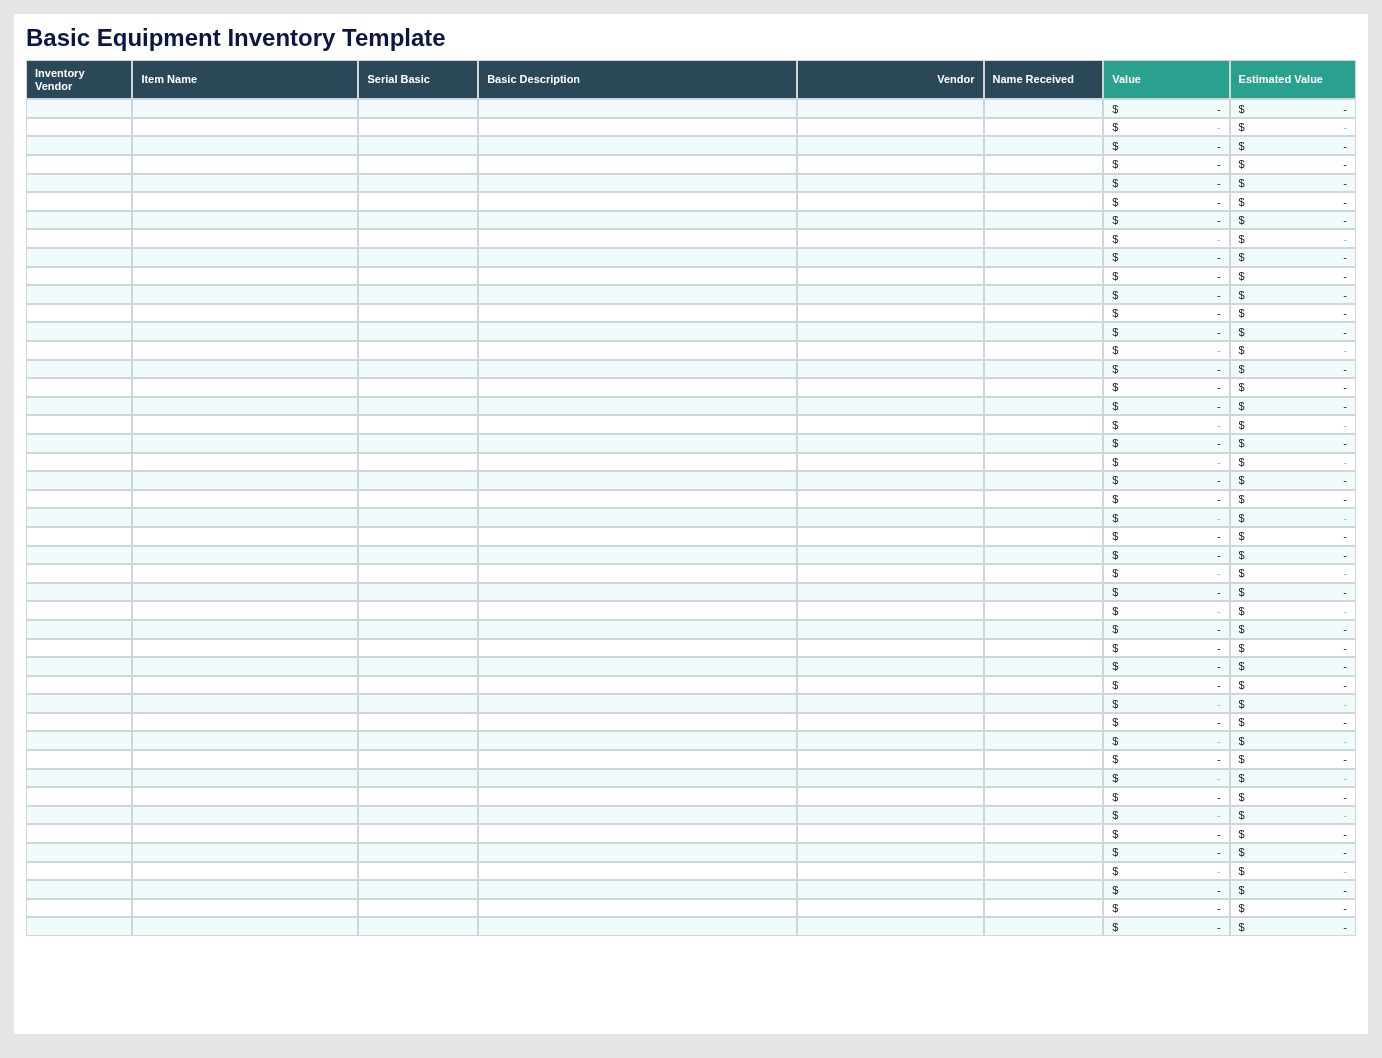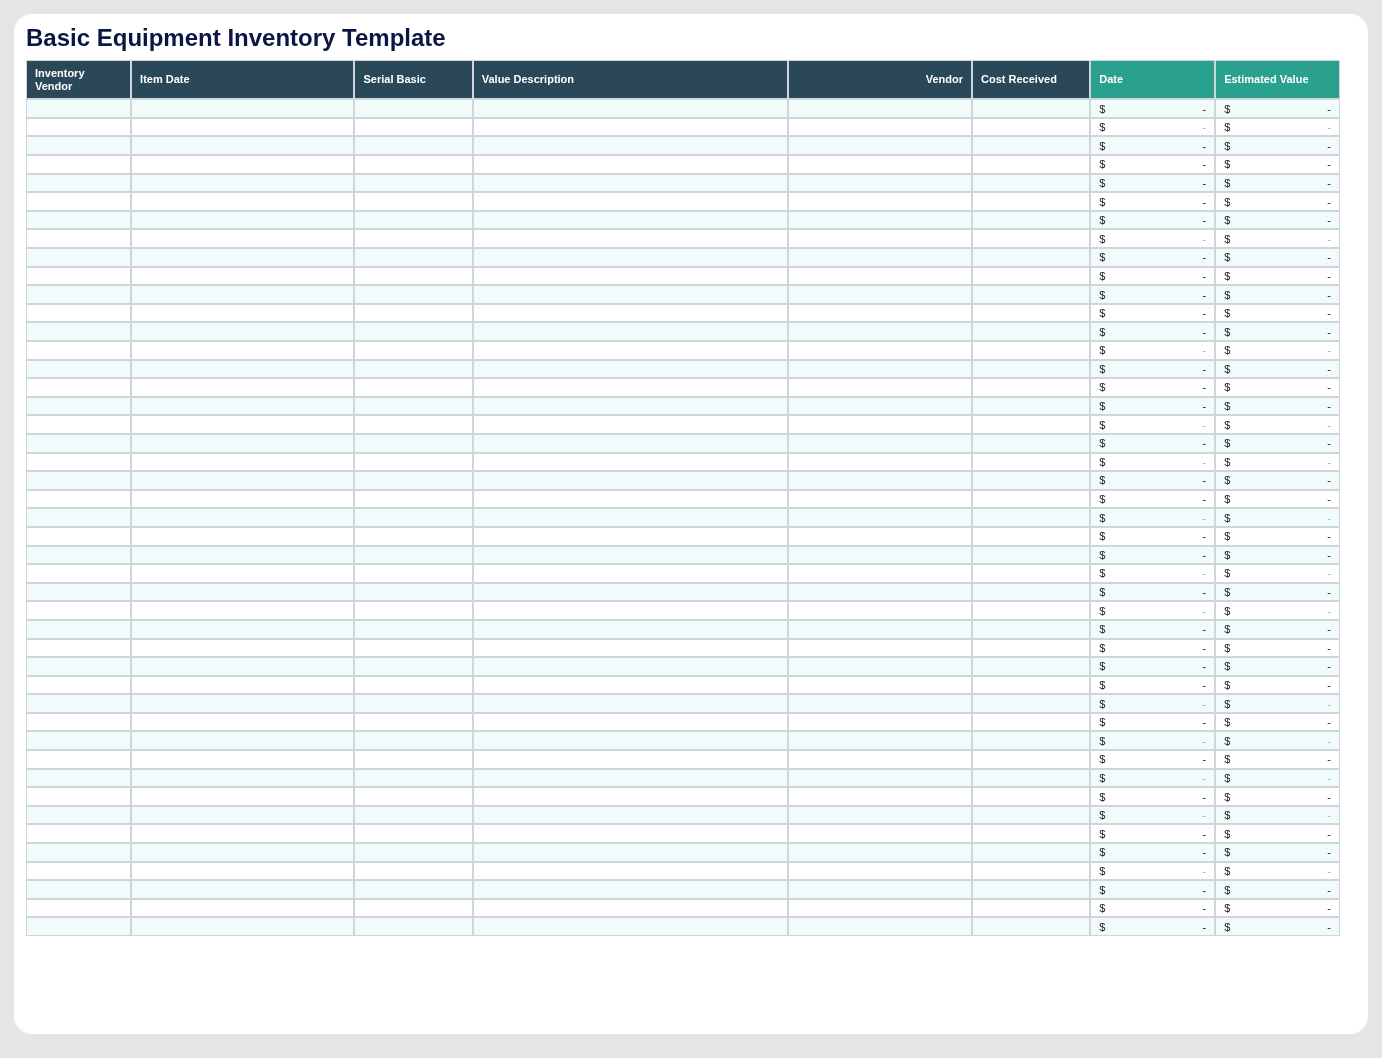--- a/index.html
+++ b/index.html
@@ -5,22 +5,21 @@
   * { box-sizing: border-box; margin: 0; padding: 0; }
   body {
     background: #e5e5e5;
     font-family: Arial, Helvetica, sans-serif;
     padding: 14px;
   }
   .sheet {
     background: #ffffff;
     width: 100%;
     min-height: 1020px;
-    padding: 10px 28px 20px 12px;
-    border-radius: 18px;
+    padding: 10px 12px 20px 12px;
   }
   .title {
     color: #0a1744;
     font-size: 24px;
     font-weight: 700;
     margin-bottom: 8px;
   }
   table {
     border-collapse: separate;
     border-spacing: 0;
@@ -84,26 +83,26 @@
         <col class="col-ser">
         <col class="col-desc">
         <col class="col-vend">
         <col class="col-date">
         <col class="col-cost">
         <col class="col-val">
       </colgroup>
     <thead>
       <tr id="header-row">
           <th class="dark col-inv">Inventory Vendor</th>
-          <th class="dark col-name">Item Date</th>
+          <th class="dark col-name">Item Name</th>
           <th class="dark col-ser">Serial Basic</th>
-          <th class="dark col-desc">Value Description</th>
+          <th class="dark col-desc">Basic Description</th>
           <th class="dark col-vend">Vendor</th>
-          <th class="dark col-date">Cost Received</th>
-          <th class="teal col-cost">Date</th>
+          <th class="dark col-date">Name Received</th>
+          <th class="teal col-cost">Value</th>
           <th class="teal col-val">Estimated Value</th>
         </tr>
     </thead>
     <tbody id="tbody">
         <tr class="tint">
           <td></td>
           <td></td>
           <td></td>
           <td></td>
           <td></td>

